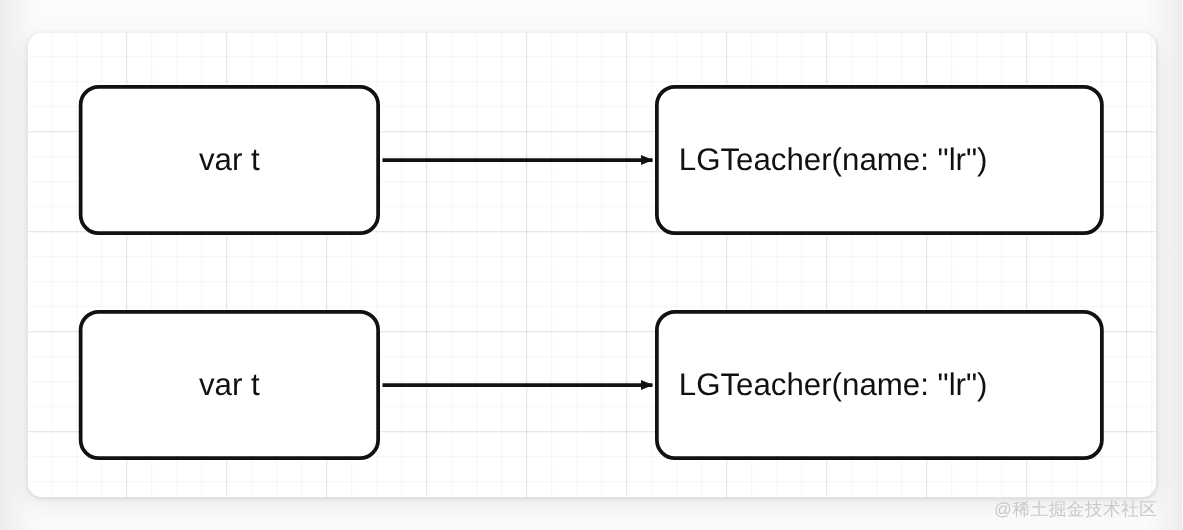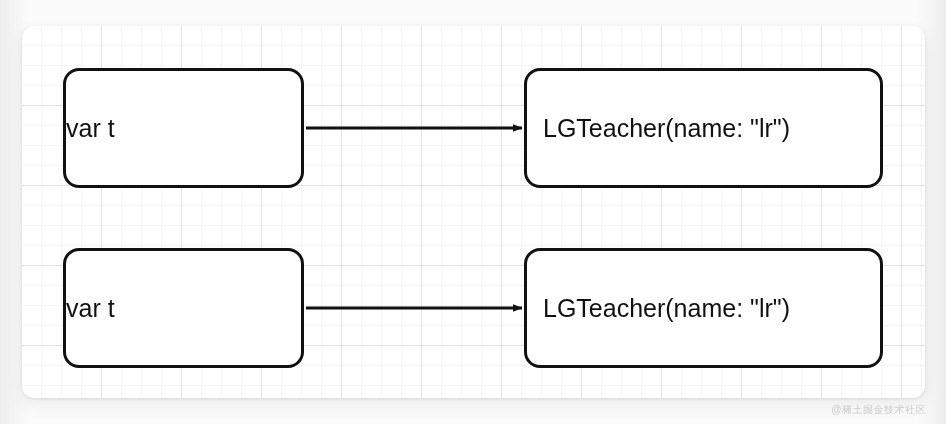--- a/index.html
+++ b/index.html
@@ -60,21 +60,21 @@
     border: 3px solid #111111;
     border-radius: 16px;
     display: flex;
     align-items: center;
     color: #111111;
     font-size: 25px;
     line-height: 1;
     white-space: nowrap;
   }
   .node.center {
-    justify-content: flex-start;
+    justify-content: center;
   }
   .node.leftpad {
     justify-content: flex-start;
     padding-left: 16px;
   }
 
   
   #node-var-t-1 { left: 41px;  top: 42px;  width: 241px; height: 120px; }
   #node-var-t-2 { left: 41px;  top: 222px; width: 241px; height: 120px; }
 
@@ -90,21 +90,21 @@
     width: 903px;
     height: 372px;
     pointer-events: none;
   }
 
   
   #watermark {
     position: absolute;
     right: 20px;
     bottom: 7px;
-    font-size: 10px;
+    font-size: 14px;
     color: #c9c9c9;
     letter-spacing: 0.5px;
     user-select: none;
     white-space: nowrap;
     margin-top: 20px;
   }
 </style>
 </head>
 <body>
 

